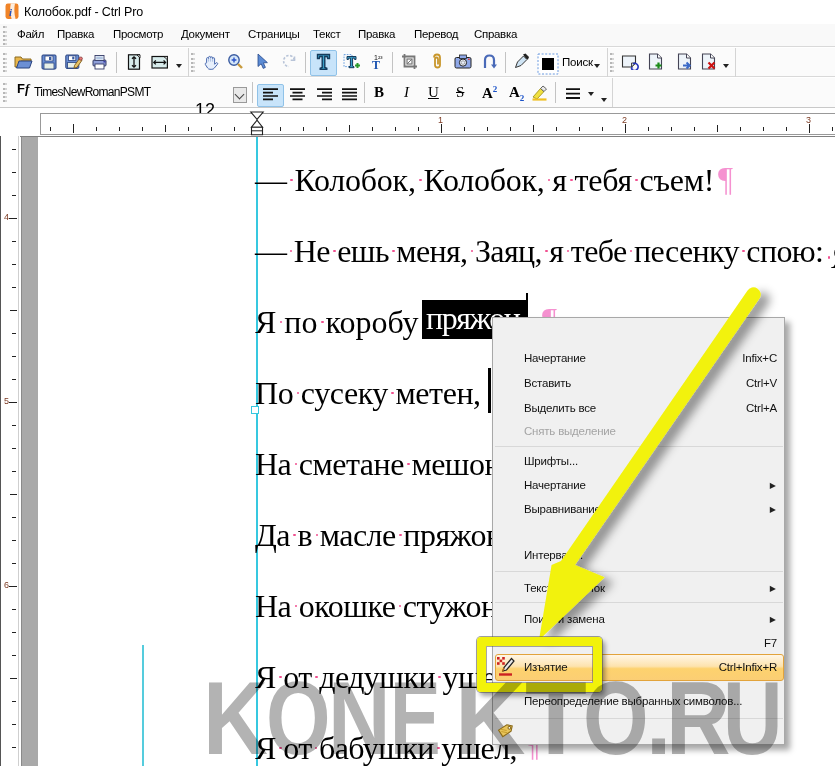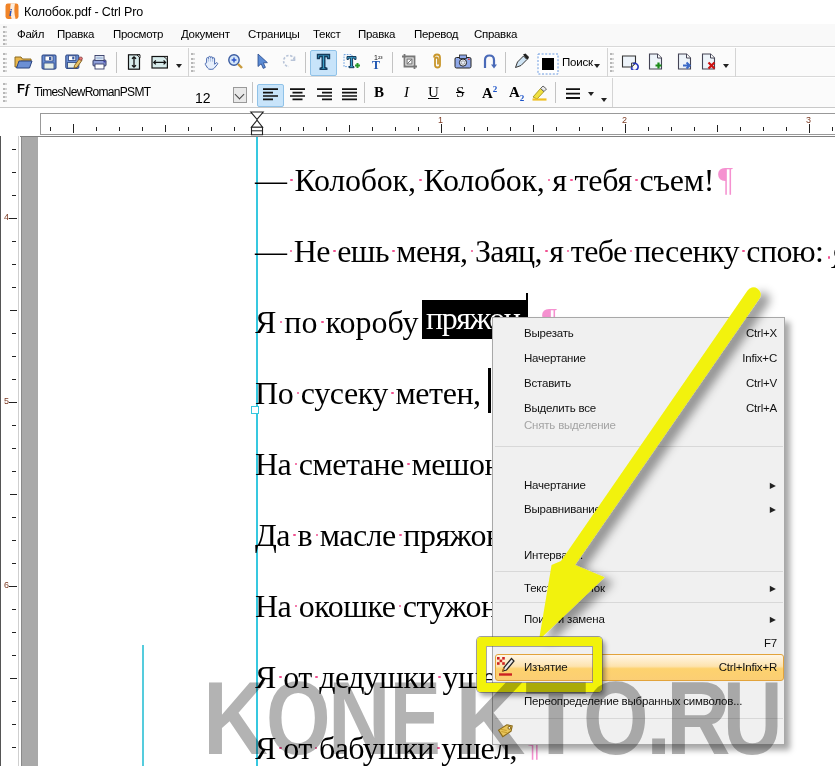--- a/index.html
+++ b/index.html
@@ -208,21 +208,21 @@
         <path d="M8.5 9.5 l6 6 M14.5 9.5 l-6 6" stroke="#cc1111" stroke-width="2.2"></path>
       </svg></div>
   <div class="ddown" style="left:723px;top:16px"></div>
   <div class="tend" style="left:735px"></div>
 </div>
 
 <div id="toolbar2" class="abs">
   <div class="grip" style="left:3px"></div>
   <div class="abs" style="left:17px;top:3px;font-size:13px"><b>F</b><i style="font-family:'Liberation Serif';font-weight:bold">f</i></div>
   <div class="abs" style="left:34px;top:7px;font-size:12px;letter-spacing:-0.7px">TimesNewRomanPSMT</div>
-  <div class="abs" style="left:195px;top:12px;font-size:14px">12</div>
+  <div class="abs" style="left:195px;top:22px;font-size:18px">12</div>
   <div class="abs" style="left:233px;top:9px;width:14px;height:16px;background:#e9e9e9;border:1px solid #9a9a9a"></div>
   <div class="abs" style="left:236px;top:13px;width:7px;height:7px;border-left:1.6px solid #444;border-bottom:1.6px solid #444;transform:rotate(-45deg)"></div>
   <div class="tsep" style="left:252px"></div>
   <div class="abs" style="left:257px;top:6px;width:27px;height:23px;background:#c8e4fa;border:1px solid #90c2e8;border-radius:2px"></div>
   <div class="icon" style="left:262px;top:10px"><svg width="17" height="14" viewBox="0 0 17 14">
         <path d="M1 1.2 h15 M1 4.6 h10 M1 8 h15 M1 11.4 h10" stroke="#111" stroke-width="1.7"></path>
       </svg></div>
   <div class="icon" style="left:289px;top:10px"><svg width="17" height="14" viewBox="0 0 17 14">
         <path d="M1 1.2 h15 M3.5 4.6 h10 M1 8 h15 M3.5 11.4 h10" stroke="#111" stroke-width="1.7"></path>
       </svg></div>
@@ -355,40 +355,39 @@
 <div class="abs" style="left:831px;top:239px;font-family:'Liberation Serif';font-size:32px">Я</div>
 <div class="abs" style="left:827.5px;top:256px;width:2.5px;height:2.5px;background:#f05090;border-radius:50%"></div>
 
 <div id="selbox" class="abs">
     <span id="selboxtext">пряжон</span>
   </div>
 <div id="seltick" class="abs"></div>
 <div id="caret" class="abs"></div>
 
 <div id="cmenu" class="abs">
-<div class="mi" style="top:3.0px">
-      <span class="mlab">Вырезать</span>
-      <span class="msc">Ctrl+X</span>
-    </div>
 <div class="mi" style="top:28.0px">
       <span class="mlab">Начертание</span>
       <span class="msc">Infix+C</span>
     </div>
 <div class="mi" style="top:78.0px">
       <span class="mlab">Выделить все</span>
       <span class="msc">Ctrl+A</span>
     </div>
 <div class="mi" style="top:53.0px">
       <span class="mlab">Вставить</span>
       <span class="msc">Ctrl+V</span>
     </div>
-<div class="mi dis" style="top:95px">
+<div class="mi dis" style="top:101.0px">
       <span class="mlab">Снять выделение</span>
     </div>
 <div class="msep" style="top:128.0px"></div>
+<div class="mi" style="top:131.0px">
+      <span class="mlab">Шрифты...</span>
+    </div>
 <div class="mi" style="top:155.0px">
       <span class="mlab">Начертание</span>
       <span class="marr">▶</span>
     </div>
 <div class="mi" style="top:179.0px">
       <span class="mlab">Выравнивание</span>
       <span class="marr">▶</span>
     </div>
 <div class="mi" style="top:225.5px">
       <span class="mlab">Интервал...</span>

